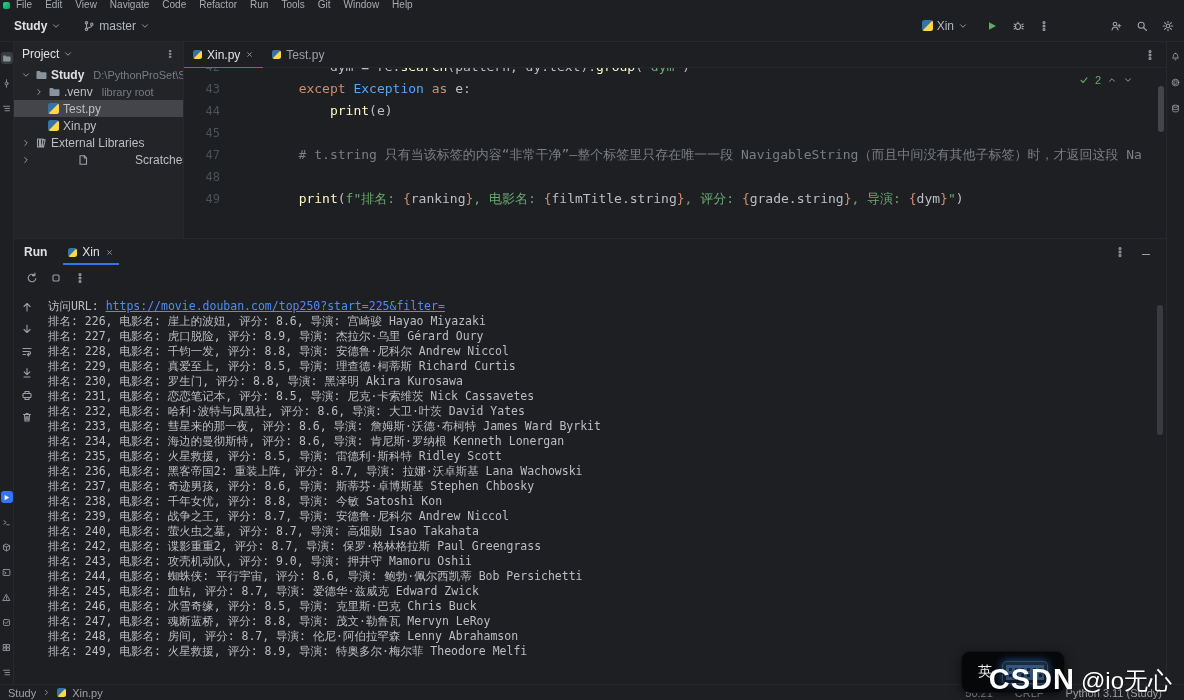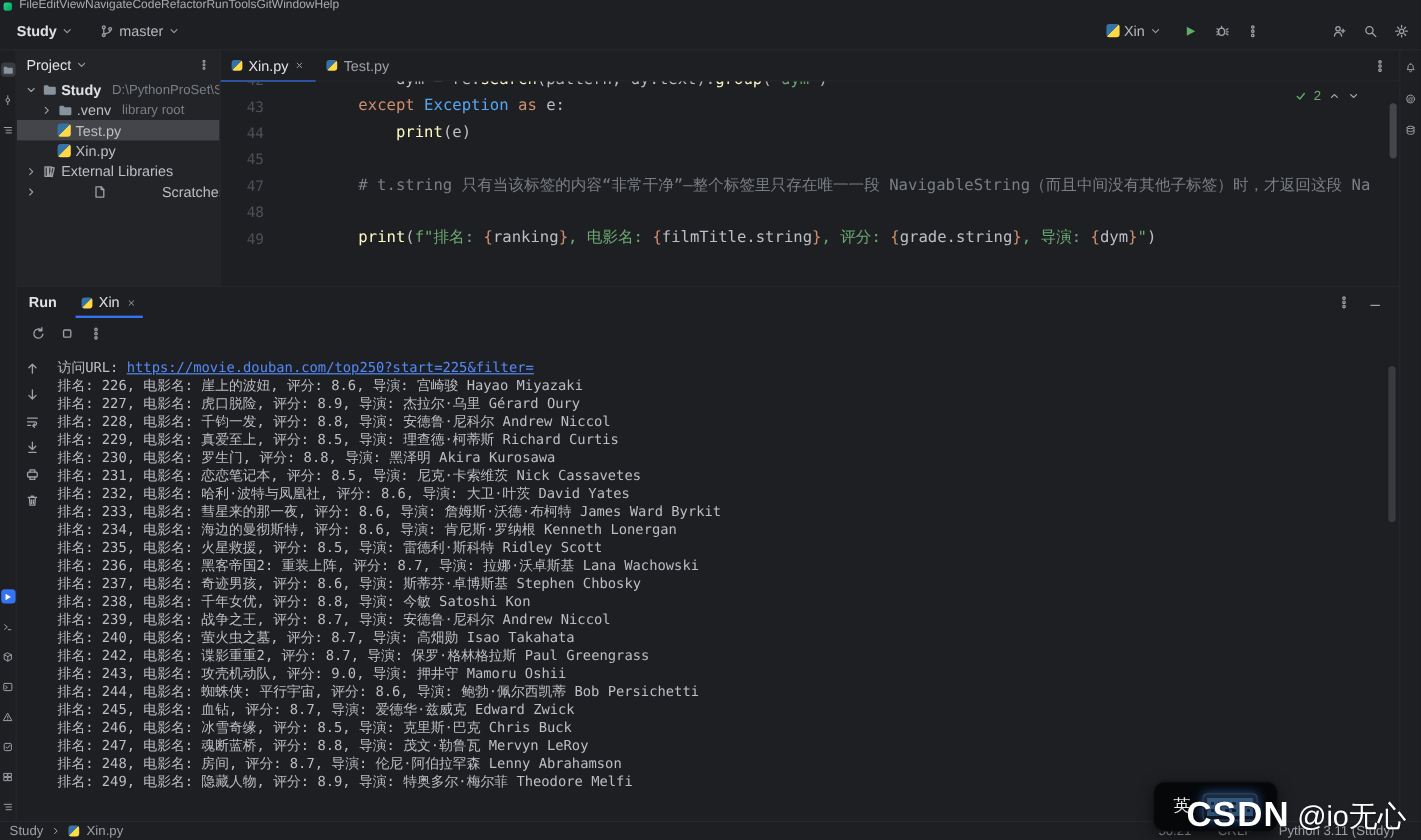--- a/index.html
+++ b/index.html
@@ -13,21 +13,21 @@
   .ic svg *{stroke:#9da0a8;fill:none;stroke-width:1.1;stroke-linecap:round;stroke-linejoin:round}
   .ic-s svg{width:10px;height:10px}
   .ic-xs svg{width:9px;height:9px}
   .pyic{display:inline-block;width:11px;height:11px;border-radius:2.5px;flex:none;
     background:linear-gradient(135deg,#3572a5 0 49%,#ffd845 51% 100%)}
   .pyic-s{width:9px;height:9px}
 
   
   .menubar{height:10px;display:flex;align-items:center;gap:6px;padding-left:3px;overflow:hidden;flex:none}
   .logo{width:7px;height:7px;border-radius:2px;background:linear-gradient(135deg,#21d789,#079f5e);flex:none}
-  .menubar-items{display:flex;font-size:10px;line-height:10px;color:#a8abb0;white-space:nowrap}
+  .menubar-items{display:flex;gap:13px;font-size:10px;line-height:10px;color:#a8abb0;white-space:nowrap}
   .menu-item{cursor:default}
 
   
   .toolbar{height:32px;flex:none;display:flex;align-items:center;justify-content:space-between;
     padding:0 10px;border-bottom:1px solid #26282e}
   .tb-left,.tb-right{display:flex;align-items:center;gap:14px}
   .widget{display:flex;align-items:center;gap:4px;padding:2px 4px;border-radius:4px}
   .tb-strong{color:#dfe1e5;font-weight:700}
   .tb-dim{color:#b4b8bf}
   .tb-group{display:flex;align-items:center;gap:14px;margin-left:46px}
@@ -569,21 +569,21 @@
               <div class="console-line">排名: 238, 电影名: 千年女优, 评分: 8.8, 导演: 今敏 Satoshi Kon</div>
               <div class="console-line">排名: 239, 电影名: 战争之王, 评分: 8.7, 导演: 安德鲁·尼科尔 Andrew Niccol</div>
               <div class="console-line">排名: 240, 电影名: 萤火虫之墓, 评分: 8.7, 导演: 高畑勋 Isao Takahata</div>
               <div class="console-line">排名: 242, 电影名: 谍影重重2, 评分: 8.7, 导演: 保罗·格林格拉斯 Paul Greengrass</div>
               <div class="console-line">排名: 243, 电影名: 攻壳机动队, 评分: 9.0, 导演: 押井守 Mamoru Oshii</div>
               <div class="console-line">排名: 244, 电影名: 蜘蛛侠: 平行宇宙, 评分: 8.6, 导演: 鲍勃·佩尔西凯蒂 Bob Persichetti</div>
               <div class="console-line">排名: 245, 电影名: 血钻, 评分: 8.7, 导演: 爱德华·兹威克 Edward Zwick</div>
               <div class="console-line">排名: 246, 电影名: 冰雪奇缘, 评分: 8.5, 导演: 克里斯·巴克 Chris Buck</div>
               <div class="console-line">排名: 247, 电影名: 魂断蓝桥, 评分: 8.8, 导演: 茂文·勒鲁瓦 Mervyn LeRoy</div>
               <div class="console-line">排名: 248, 电影名: 房间, 评分: 8.7, 导演: 伦尼·阿伯拉罕森 Lenny Abrahamson</div>
-              <div class="console-line">排名: 249, 电影名: 隐藏人物, 评分: 8.9, 导演: 特奥多尔·梅尔菲 Theodore Melfi</div>
+              <div class="console-line">排名: 249, 电影名: 火星救援, 评分: 8.9, 导演: 特奥多尔·梅尔菲 Theodore Melfi</div>
             </div>
           <div class="console-thumb"></div>
         </div>
       </div>
     </div>
 
     <div class="right-strip" id="right-strip">
         <span class="strip-btn">
           <span class="ic">
             <svg viewBox="0 0 12 12">

